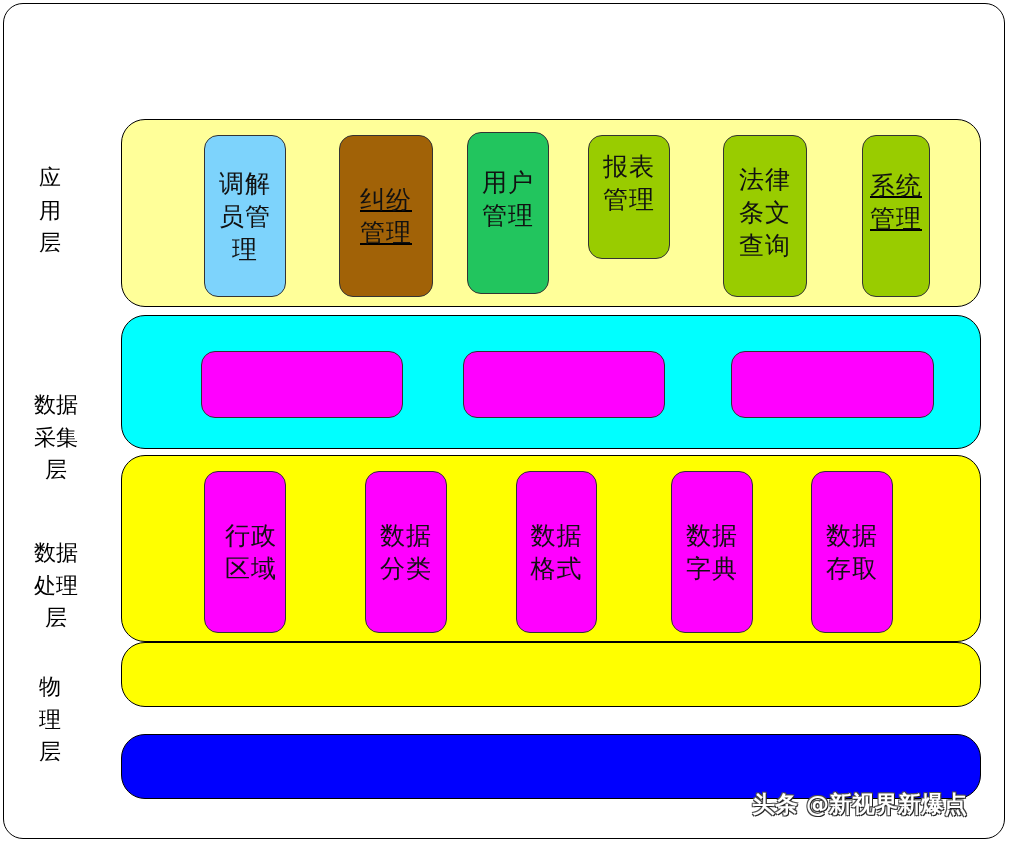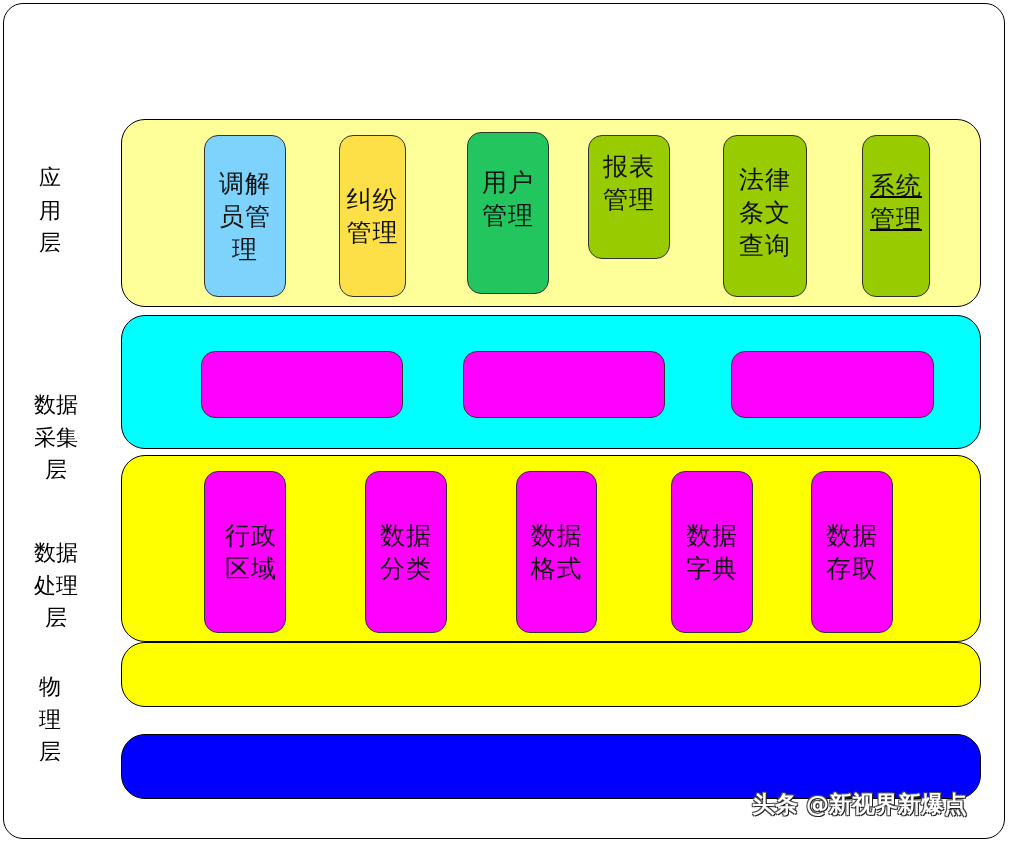--- a/index.html
+++ b/index.html
@@ -44,21 +44,21 @@
 </div>
 
 <div class="layer" style="left:121px; top:119px; width:860px; height:188px; background:#FFFF99;"></div>
 <div class="box" style="left:204px; top:135px; width:82px; height:162px; background:#7dd3fc;">
   <div>
       <span>调解</span>
       <span>员管</span>
       <span>理</span>
     </div>
 </div>
-<div class="box" style="left:339px; top:135px; width:67px; height:162px; background:#fde047;">
+<div class="box" style="left:339px; top:135px; width:94px; height:162px; background:#a16207;text-decoration:underline;">
   <div>
       <span>纠纷</span>
       <span>管理</span>
     </div>
 </div>
 <div class="box" style="left:467px; top:132px; width:82px; height:162px; background:#22c55e;">
   <div style="margin-top:-28px;">
       <span>用户</span>
       <span>管理</span>
     </div>

